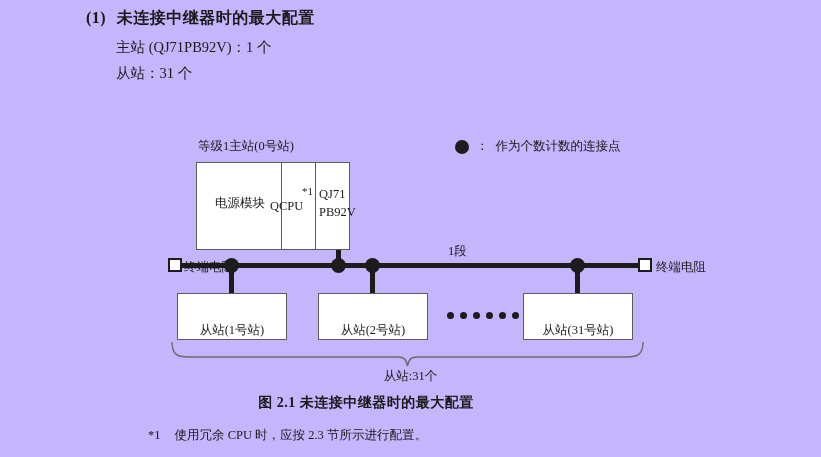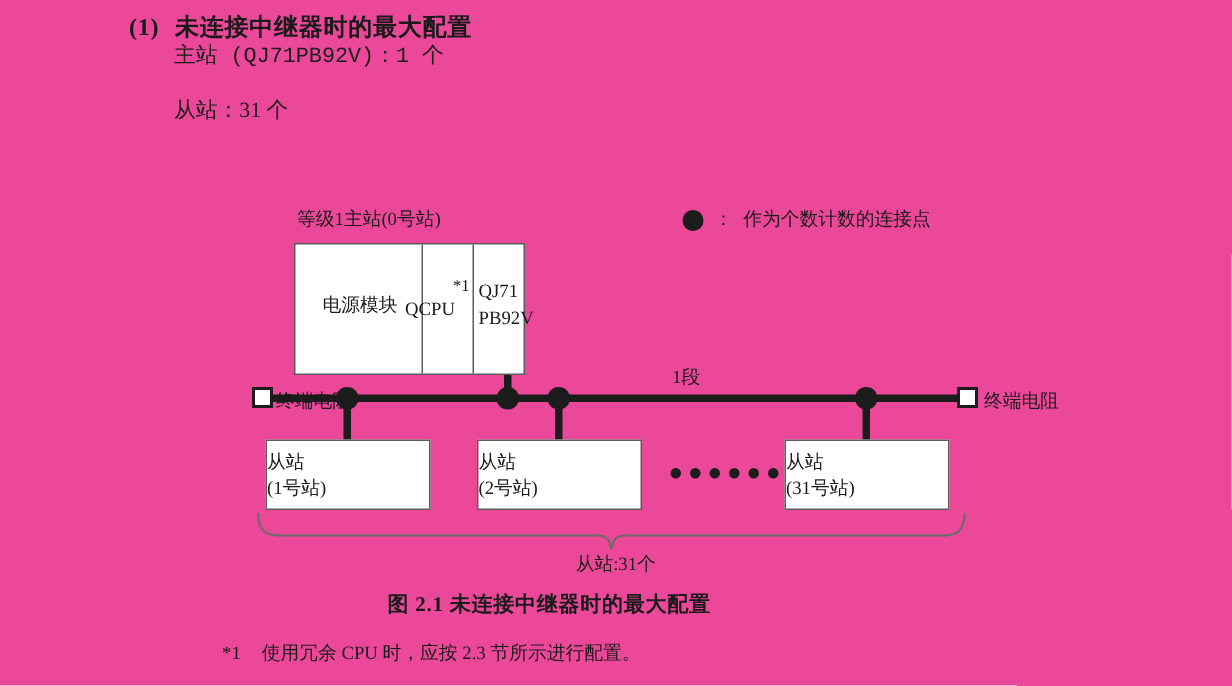--- a/index.html
+++ b/index.html
@@ -9,40 +9,40 @@
   }
   body {
     font-family: "Liberation Serif", "DejaVu Serif", serif;
     color: #1a1a1a;
   }
   #page {
     position: relative;
     width: 821px;
     height: 457px;
     overflow: hidden;
-    background: #ec4899;
+    background: #c4b5fd;
   }
 
   
   .sec-title {
     position: absolute;
     left: 86px;
     top: 8px;
     font-size: 16px;
     font-weight: bold;
     letter-spacing: 0.5px;
     white-space: nowrap;
   }
   .sec-line {
     position: absolute;
     left: 116px;
     font-size: 14.5px;
     white-space: nowrap;
   }
-  .sec-line-1 { top: 27px; font-family: Liberation Mono, monospace; }
+  .sec-line-1 { top: 38px; }
   .sec-line-2 { top: 64px; }
 
   
   #diagram {
     position: absolute;
     left: 0;
     top: 0;
     width: 821px;
     height: 457px;
   }
@@ -120,22 +120,22 @@
 
   
   .sbox {
     position: absolute;
     top: 293px;
     height: 47px;
     border: 1px solid #5c5c5c;
     box-sizing: border-box;
     background: #fff;
     display: flex;
-    flex-direction: column;
-    align-items: flex-start;
+    flex-direction: row;
+    align-items: flex-end;
     justify-content: center;
     font-size: 12.5px;
     line-height: 1.35;
   }
 
   .ellipsis-dots {
     position: absolute;
     left: 447px;
     top: 312px;
     display: flex;

